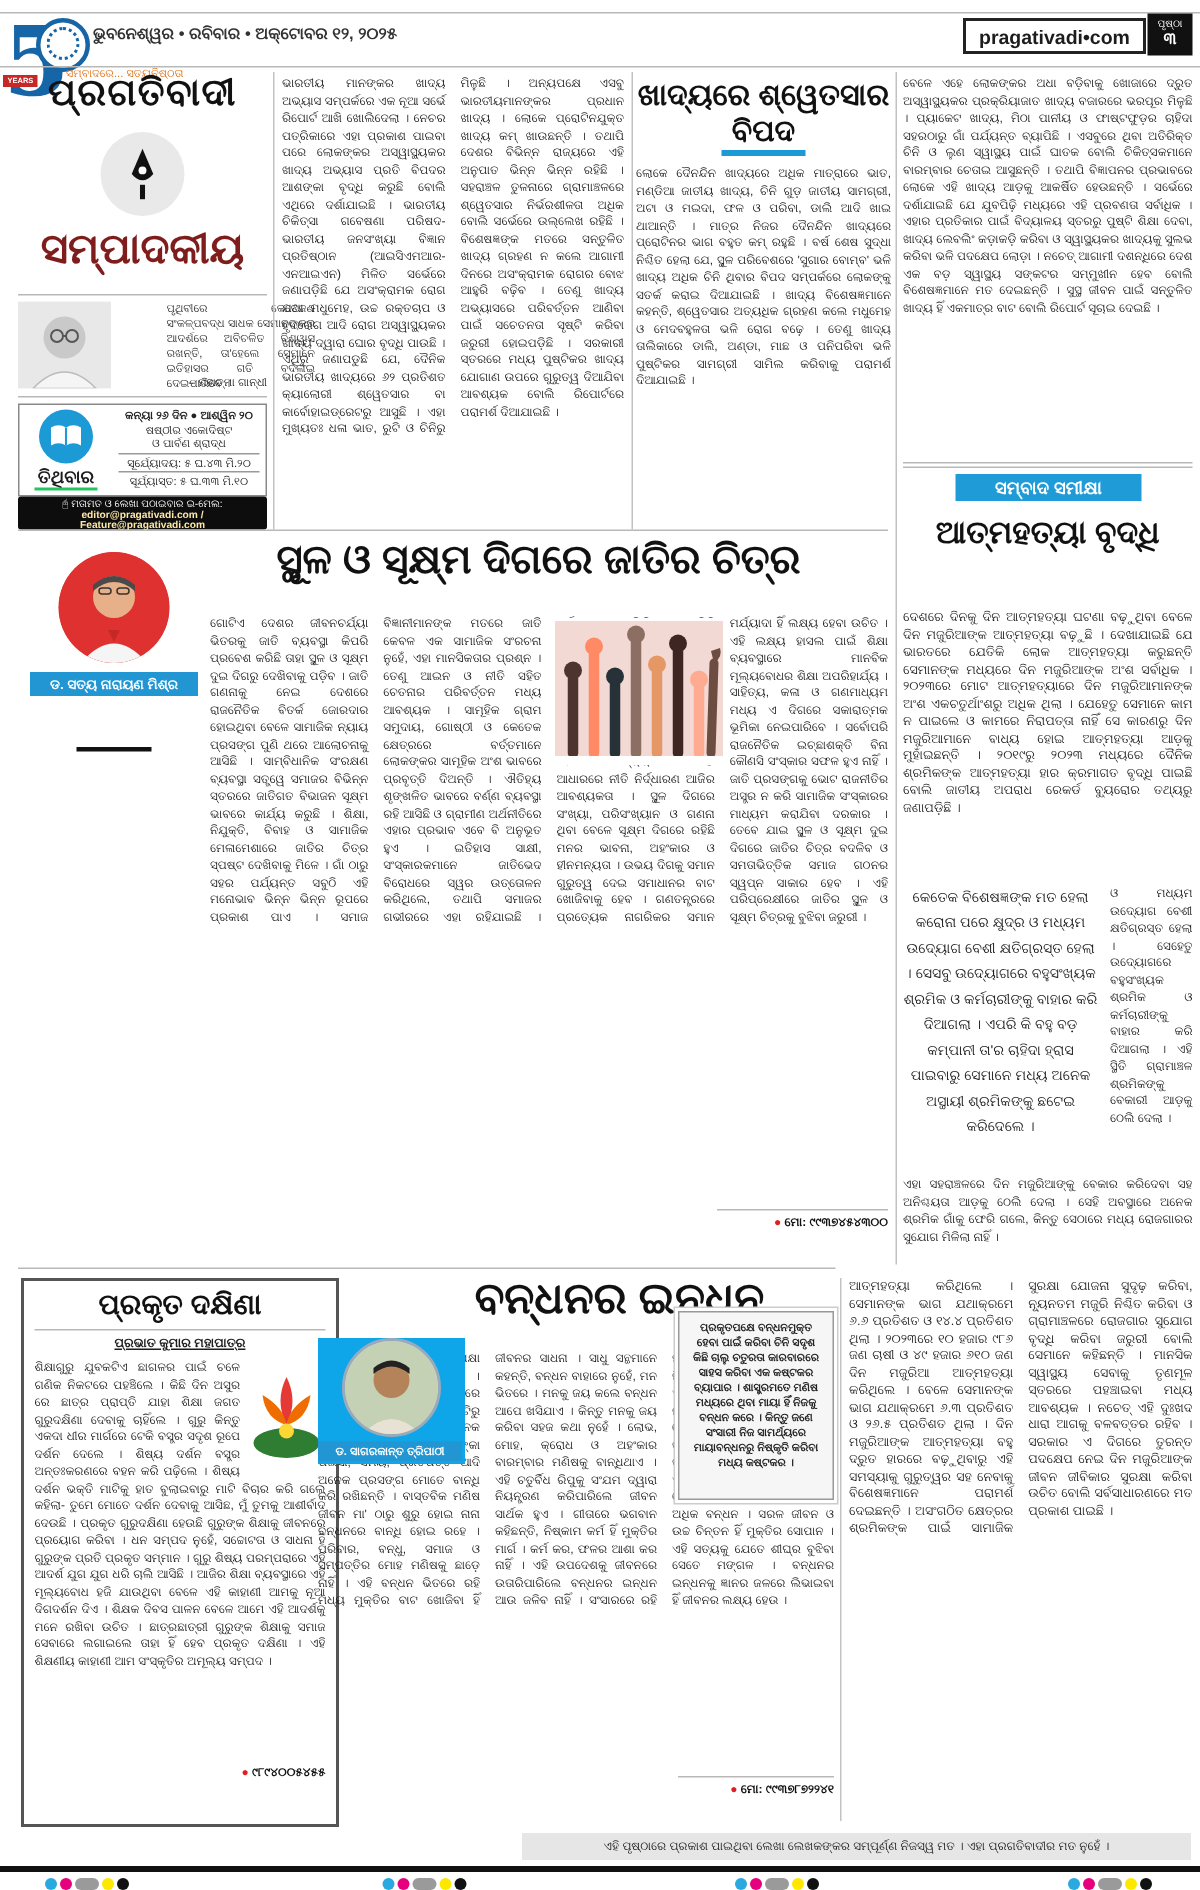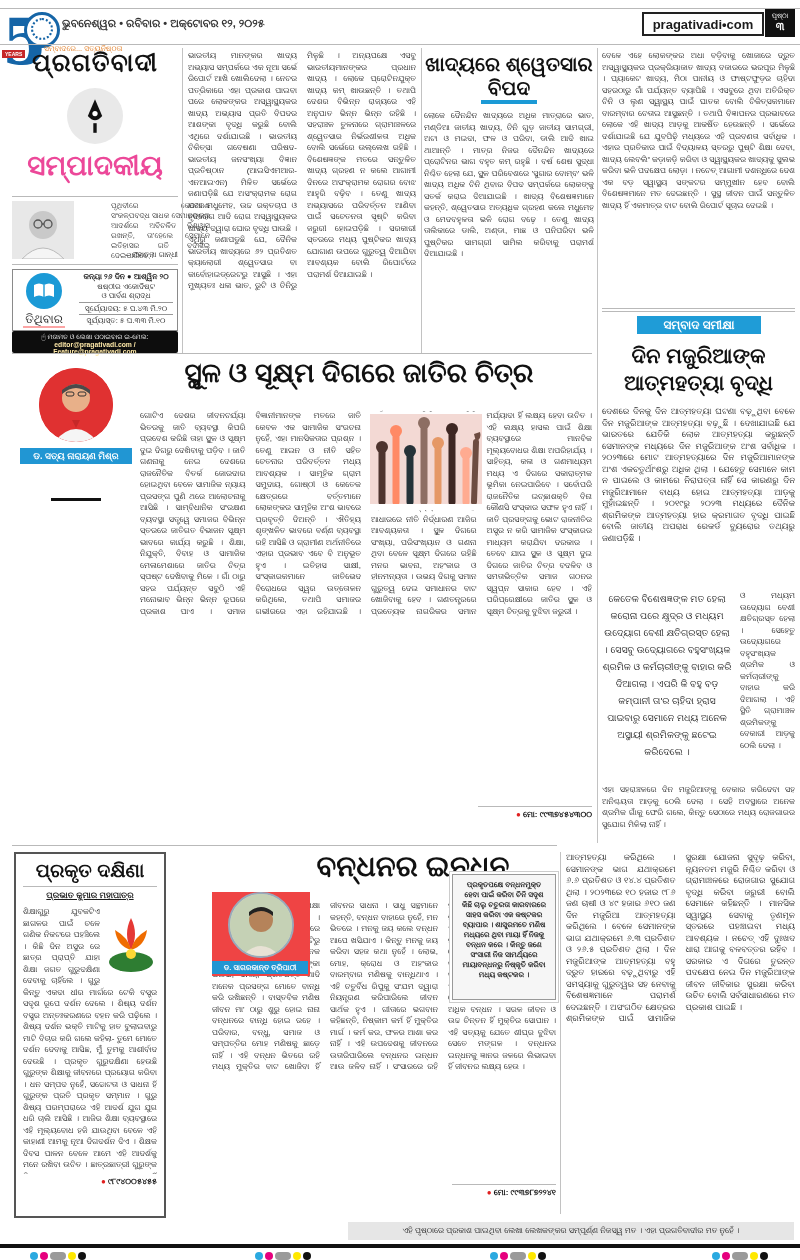--- a/index.html
+++ b/index.html
@@ -6,21 +6,21 @@
   #page{position:relative;width:800px;height:1260px;background:#fff;overflow:hidden;
         font-family:"Liberation Sans",sans-serif;color:#1c1c1c;}
   .abs{position:absolute;}
   .hline{position:absolute;height:1px;background:#b9b9b9;}
   .vline{position:absolute;width:1px;background:#c2c2c2;}
   .body-txt{font-size:8px;line-height:11.5px;text-align:justify;color:#1e1e1e;overflow:hidden;}
   .cols2{column-count:2;column-gap:10px;}
   .cols3{column-count:3;column-gap:10px;}
   .cols4{column-count:4;column-gap:10px;}
   .headline{font-weight:700;color:#111;text-align:center;}
-  .blue{color:#ec4899;}
+  .blue{color:#7f1d1d;}
   .namebar{background:#2196d3;color:#fff;font-weight:700;text-align:center;}
   .phone{font-size:8px;font-weight:700;text-align:right;color:#111;}
   .reddot{color:#e02020;}
   .dotrow{position:absolute;top:1252px;display:flex;align-items:center;gap:2px;}
   .dot{width:8px;height:8px;border-radius:50%;}
   .pill{width:16px;height:8px;border-radius:4px;}
   .quote-sm{font-size:7.5px;line-height:10px;color:#333;text-align:justify;}
   .lotus-float{float:right;width:52px;height:66px;margin:4px 0 4px 5px;}
 </style>
 </head>
@@ -74,21 +74,21 @@
   <div class="hline" style="top:264px;left:12px;width:166px;"></div>
 
   <div class="abs" style="left:12px;top:269px;width:164px;height:60px;border:1px solid #8a8a8a;display:flex;">
     <div style="width:62px;text-align:center;">
       <div style="width:36px;height:36px;margin:3px auto 0;border-radius:50%;background:#1b9ad6;display:flex;align-items:center;justify-content:center;">
         <svg width="24" height="18" viewBox="0 0 24 18">
             <path d="M2 3 Q7 0 12 3 Q17 0 22 3 V15 Q17 12 12 15 Q7 12 2 15 Z" fill="#fff"></path>
             <line x1="12" y1="3" x2="12" y2="15" stroke="#1b9ad6" stroke-width="1.4"></line>
           </svg>
       </div>
-      <div style="font-size:12px;font-weight:400;border-bottom:2px solid #fca5a5;display:inline-block;padding:1px 2px 0;">ତିଥିବାର</div>
+      <div style="font-size:12px;font-weight:700;border-bottom:2px solid #22c55e;display:inline-block;padding:1px 2px 0;">ତିଥିବାର</div>
     </div>
     <div style="flex:1;text-align:center;font-size:7.5px;line-height:9.5px;padding-top:2px;color:#222;">
       <div style="font-weight:700;">କନ୍ୟା ୨୬ ଦିନ ● ଆଶ୍ୱିନ ୨୦</div>
       <div>ଷଷ୍ଠୀର ଏକୋଦିଷ୍ଟ</div>
       <div>ଓ ପାର୍ବଣ ଶ୍ରାଦ୍ଧ</div>
       <div style="border-top:1px solid #999;margin:1px 4px 0;padding-top:1px;">ସୂର୍ଯ୍ୟୋଦୟ: ୫ ଘ.୪୩ ମି.୨୦</div>
       <div style="border-top:1px solid #999;margin:1px 4px 0;padding-top:1px;">ସୂର୍ଯ୍ୟାସ୍ତ: ୫ ଘ.୩୩ ମି.୧୦</div>
     </div>
   </div>
   <div class="abs" style="left:12px;top:331px;width:166px;height:22px;background:#0d0d0d;color:#fff;text-align:center;border-radius:2px;">
@@ -105,21 +105,20 @@
   <div class="abs headline" style="left:424px;top:52px;width:170px;font-size:20px;line-height:24px;">ଖାଦ୍ୟରେ ଶ୍ୱେତସାର ବିପଦ</div>
   <div class="abs" style="left:481px;top:100px;width:56px;height:4px;background:#1b9ad6;"></div>
   <div class="abs body-txt" style="left:424px;top:110px;width:170px;height:242px;">ଲୋକେ ଦୈନନ୍ଦିନ ଖାଦ୍ୟରେ ଅଧିକ ମାତ୍ରାରେ ଭାତ, ମଣ୍ଡିଆ ଜାତୀୟ ଖାଦ୍ୟ, ଚିନି ଗୁଡ଼ ଜାତୀୟ ସାମଗ୍ରୀ, ଅଟା ଓ ମଇଦା, ଫଳ ଓ ପରିବା, ଡାଲି ଆଦି ଖାଇ ଥାଆନ୍ତି । ମାତ୍ର ନିଜର ଦୈନନ୍ଦିନ ଖାଦ୍ୟରେ ପ୍ରୋଟିନର ଭାଗ ବହୁତ କମ୍ ରହୁଛି । ବର୍ଷ ଶେଷ ସୁଦ୍ଧା ନିଶ୍ଚିତ ହେଲା ଯେ, ସ୍ଥୂଳ ପରିବେଶରେ 'ସୁଗାର ବୋମ୍ବ' ଭଳି ଖାଦ୍ୟ ଅଧିକ ଚିନି ଥିବାର ବିପଦ ସମ୍ପର୍କରେ ଲୋକଙ୍କୁ ସତର୍କ କରାଇ ଦିଆଯାଇଛି । ଖାଦ୍ୟ ବିଶେଷଜ୍ଞମାନେ କହନ୍ତି, ଶ୍ୱେତସାର ଅତ୍ୟଧିକ ଗ୍ରହଣ କଲେ ମଧୁମେହ ଓ ମେଦବହୁଳତା ଭଳି ରୋଗ ବଢ଼େ । ତେଣୁ ଖାଦ୍ୟ ତାଲିକାରେ ଡାଲି, ଅଣ୍ଡା, ମାଛ ଓ ପନିପରିବା ଭଳି ପୁଷ୍ଟିକର ସାମଗ୍ରୀ ସାମିଲ କରିବାକୁ ପରାମର୍ଶ ଦିଆଯାଇଛି ।</div>
 
   <div class="abs body-txt" style="left:602px;top:50px;width:193px;height:252px;">ବେଳେ ଏହେ ଲୋକଙ୍କର ଅଧା ବଡ଼ିବାକୁ ଖୋଜାରେ ଦ୍ରୁତ ଅସ୍ୱାସ୍ଥ୍ୟକର ପ୍ରକ୍ରିୟାଜାତ ଖାଦ୍ୟ ବଜାରରେ ଭରପୂର ମିଳୁଛି । ପ୍ୟାକେଟ ଖାଦ୍ୟ, ମିଠା ପାନୀୟ ଓ ଫାଷ୍ଟଫୁଡ଼ର ଚାହିଦା ସହରଠାରୁ ଗାଁ ପର୍ଯ୍ୟନ୍ତ ବ୍ୟାପିଛି । ଏସବୁରେ ଥିବା ଅତିରିକ୍ତ ଚିନି ଓ ଲୁଣ ସ୍ୱାସ୍ଥ୍ୟ ପାଇଁ ଘାତକ ବୋଲି ଚିକିତ୍ସକମାନେ ବାରମ୍ବାର ଚେତାଇ ଆସୁଛନ୍ତି । ତଥାପି ବିଜ୍ଞାପନର ପ୍ରଭାବରେ ଲୋକେ ଏହି ଖାଦ୍ୟ ଆଡ଼କୁ ଆକର୍ଷିତ ହେଉଛନ୍ତି । ସର୍ଭେରେ ଦର୍ଶାଯାଇଛି ଯେ ଯୁବପିଢ଼ି ମଧ୍ୟରେ ଏହି ପ୍ରବଣତା ସର୍ବାଧିକ । ଏହାର ପ୍ରତିକାର ପାଇଁ ବିଦ୍ୟାଳୟ ସ୍ତରରୁ ପୁଷ୍ଟି ଶିକ୍ଷା ଦେବା, ଖାଦ୍ୟ ଲେବଲିଂ କଡ଼ାକଡ଼ି କରିବା ଓ ସ୍ୱାସ୍ଥ୍ୟକର ଖାଦ୍ୟକୁ ସୁଲଭ କରିବା ଭଳି ପଦକ୍ଷେପ ଲୋଡ଼ା । ନଚେତ୍ ଆଗାମୀ ଦଶନ୍ଧିରେ ଦେଶ ଏକ ବଡ଼ ସ୍ୱାସ୍ଥ୍ୟ ସଙ୍କଟର ସମ୍ମୁଖୀନ ହେବ ବୋଲି ବିଶେଷଜ୍ଞମାନେ ମତ ଦେଇଛନ୍ତି । ସୁସ୍ଥ ଜୀବନ ପାଇଁ ସନ୍ତୁଳିତ ଖାଦ୍ୟ ହିଁ ଏକମାତ୍ର ବାଟ ବୋଲି ରିପୋର୍ଟ ସୂଚାଇ ଦେଇଛି ।</div>
 
   <div class="hline" style="top:308px;left:602px;width:193px;"></div>
   <div class="hline" style="top:311px;left:602px;width:193px;"></div>
   <div class="abs" style="left:637px;top:316px;width:124px;height:18px;background:#1f9cd7;color:#fff;font-size:12px;font-weight:700;display:flex;align-items:center;justify-content:center;">ସମ୍ବାଦ ସମୀକ୍ଷା</div>
   <div class="abs headline" style="left:602px;top:342px;width:193px;font-size:21px;line-height:27px;">
-    <div>ଦିନ ମଜୁରିଆଙ୍କ</div>
     <div>ଆତ୍ମହତ୍ୟା ବୃଦ୍ଧି</div>
   </div>
   <div class="abs body-txt" style="left:602px;top:406px;width:193px;height:180px;font-size:8.5px;">ଦେଶରେ ଦିନକୁ ଦିନ ଆତ୍ମହତ୍ୟା ଘଟଣା ବଢ଼ୁଥିବା ବେଳେ ଦିନ ମଜୁରିଆଙ୍କ ଆତ୍ମହତ୍ୟା ବଢ଼ୁଛି । ଦେଖାଯାଇଛି ଯେ ଭାରତରେ ଯେତିକି ଲୋକ ଆତ୍ମହତ୍ୟା କରୁଛନ୍ତି ସେମାନଙ୍କ ମଧ୍ୟରେ ଦିନ ମଜୁରିଆଙ୍କ ଅଂଶ ସର୍ବାଧିକ । ୨୦୨୩ରେ ମୋଟ ଆତ୍ମହତ୍ୟାରେ ଦିନ ମଜୁରିଆମାନଙ୍କ ଅଂଶ ଏକଚତୁର୍ଥାଂଶରୁ ଅଧିକ ଥିଲା । ଯେହେତୁ ସେମାନେ କାମ ନ ପାଇଲେ ଓ କାମରେ ନିରାପତ୍ତା ନାହିଁ ସେ କାରଣରୁ ଦିନ ମଜୁରିଆମାନେ ବାଧ୍ୟ ହୋଇ ଆତ୍ମହତ୍ୟା ଆଡ଼କୁ ମୁହାଁଇଛନ୍ତି । ୨୦୧୯ରୁ ୨୦୨୩ ମଧ୍ୟରେ ଦୈନିକ ଶ୍ରମିକଙ୍କ ଆତ୍ମହତ୍ୟା ହାର କ୍ରମାଗତ ବୃଦ୍ଧି ପାଇଛି ବୋଲି ଜାତୀୟ ଅପରାଧ ରେକର୍ଡ ବ୍ୟୁରୋର ତଥ୍ୟରୁ ଜଣାପଡ଼ିଛି ।</div>
   <div class="abs" style="left:602px;top:590px;width:130px;height:190px;font-size:9.5px;line-height:17px;text-align:center;color:#222;overflow:hidden;">କେତେକ ବିଶେଷଜ୍ଞଙ୍କ ମତ ହେଲା କରୋନା ପରେ କ୍ଷୁଦ୍ର ଓ ମଧ୍ୟମ ଉଦ୍ୟୋଗ ବେଶୀ କ୍ଷତିଗ୍ରସ୍ତ ହେଲା । ସେସବୁ ଉଦ୍ୟୋଗରେ ବହୁସଂଖ୍ୟକ ଶ୍ରମିକ ଓ କର୍ମଚାରୀଙ୍କୁ ବାହାର କରି ଦିଆଗଲା । ଏପରି କି ବହୁ ବଡ଼ କମ୍ପାନୀ ତା'ର ଚାହିଦା ହ୍ରାସ ପାଇବାରୁ ସେମାନେ ମଧ୍ୟ ଅନେକ ଅସ୍ଥାୟୀ ଶ୍ରମିକଙ୍କୁ ଛଟେଇ କରିଦେଲେ ।</div>
   <div class="abs body-txt" style="left:740px;top:590px;width:55px;height:190px;">ଓ ମଧ୍ୟମ ଉଦ୍ୟୋଗ ବେଶୀ କ୍ଷତିଗ୍ରସ୍ତ ହେଲା । ସେହେତୁ ଉଦ୍ୟୋଗରେ ବହୁସଂଖ୍ୟକ ଶ୍ରମିକ ଓ କର୍ମଚାରୀଙ୍କୁ ବାହାର କରି ଦିଆଗଲା । ଏହି ସ୍ଥିତି ଗ୍ରାମାଞ୍ଚଳ ଶ୍ରମିକଙ୍କୁ ବେକାରୀ ଆଡ଼କୁ ଠେଲି ଦେଲା ।</div>
   <div class="abs body-txt" style="left:602px;top:784px;width:193px;height:58px;">ଏହା ସହରାଞ୍ଚଳରେ ଦିନ ମଜୁରିଆଙ୍କୁ ବେକାର କରିଦେବା ସହ ଅନିଶ୍ଚୟତା ଆଡ଼କୁ ଠେଲି ଦେଲା । ସେହି ଅବସ୍ଥାରେ ଅନେକ ଶ୍ରମିକ ଗାଁକୁ ଫେରି ଗଲେ, କିନ୍ତୁ ସେଠାରେ ମଧ୍ୟ ରୋଜଗାରର ସୁଯୋଗ ମିଳିଲା ନାହିଁ ।</div>
 
   <div class="hline" style="top:353px;left:12px;width:580px;"></div>
   <div class="abs headline" style="left:128px;top:358px;width:462px;font-size:27px;">ସ୍ଥୂଳ ଓ ସୂକ୍ଷ୍ମ ଦିଗରେ ଜାତିର ଚିତ୍ର</div>
 
@@ -164,21 +163,21 @@
       </g>
     </svg>
   </div>
 
   <div class="abs" style="left:478px;top:806px;width:114px;">
     <div class="hline" style="position:static;width:114px;margin-bottom:3px;"></div>
     <div class="phone"><span class="reddot">● </span><span>ମୋ: ୯୯୩୭୪୫୪୩୦୦</span></div>
   </div>
   <div class="hline" style="top:845px;left:12px;width:545px;"></div>
 
-  <div class="abs" style="left:14px;top:852px;width:152px;height:366px;border:2px solid #555;box-sizing:border-box;padding:6px 7px;">
+  <div class="abs" style="left:14px;top:852px;width:212px;height:366px;border:2px solid #555;box-sizing:border-box;padding:6px 7px;">
     <div class="headline" style="font-size:19px;">ପ୍ରକୃତ ଦକ୍ଷିଣା</div>
     <div class="hline" style="position:static;width:100%;margin:4px 0 3px;"></div>
     <div style="font-size:8.5px;font-weight:700;text-align:center;text-decoration:underline;">ପ୍ରଭାତ କୁମାର ମହାପାତ୍ର</div>
     <div class="body-txt" style="margin-top:5px;height:268px;">
       <span class="lotus-float">
         <svg width="52" height="66" viewBox="0 0 52 66">
             <ellipse cx="26" cy="52" rx="22" ry="10" fill="#2e7d32"></ellipse>
             <path d="M26 8 Q34 24 26 40 Q18 24 26 8 Z" fill="#e53935"></path>
             <path d="M10 20 Q24 28 26 40 Q12 36 10 20 Z" fill="#ef6c00"></path>
             <path d="M42 20 Q28 28 26 40 Q40 36 42 20 Z" fill="#ef6c00"></path>
@@ -187,21 +186,21 @@
       </span>
       <span>ଶିକ୍ଷାଗୁରୁ ଯୁବକଟିଏ ଛାଗଳର ପାଇଁ ଚଳେ ଗଣିକ ନିକଟରେ ପହଞ୍ଚିଲେ । କିଛି ଦିନ ଅସୁର ରେ ଛାତ୍ର ପ୍ରାପ୍ତି ଯାହା ଶିକ୍ଷା ଜଗତ ଗୁରୁଦକ୍ଷିଣା ଦେବାକୁ ଚାହିଁଲେ । ଗୁରୁ କିନ୍ତୁ ଏକଦା ଧୀର ମାର୍ଗରେ ଟେକି ବସ୍ତ୍ର ସଦୃଶ ରୂପେ ଦର୍ଶନ ଦେଲେ । ଶିଷ୍ୟ ଦର୍ଶନ ବସ୍ତ୍ର ଅନ୍ତଃକରଣରେ ବହନ କରି ପଢ଼ିଲେ । ଶିଷ୍ୟ ଦର୍ଶନ ଭକ୍ତି ମାଟିକୁ ହାତ ବୁଲାଇବାରୁ ମାଟି ବିଚାର କରି ଗଲେ କହିଲା- ତୁମେ ମୋତେ ଦର୍ଶନ ଦେବାକୁ ଆସିଛ, ମୁଁ ତୁମକୁ ଆଶୀର୍ବାଦ ଦେଉଛି । ପ୍ରକୃତ ଗୁରୁଦକ୍ଷିଣା ହେଉଛି ଗୁରୁଙ୍କ ଶିକ୍ଷାକୁ ଜୀବନରେ ପ୍ରୟୋଗ କରିବା । ଧନ ସମ୍ପଦ ନୁହେଁ, ସଚ୍ଚୋଟତା ଓ ସାଧନା ହିଁ ଗୁରୁଙ୍କ ପ୍ରତି ପ୍ରକୃତ ସମ୍ମାନ । ଗୁରୁ ଶିଷ୍ୟ ପରମ୍ପରାରେ ଏହି ଆଦର୍ଶ ଯୁଗ ଯୁଗ ଧରି ଚାଲି ଆସିଛି । ଆଜିର ଶିକ୍ଷା ବ୍ୟବସ୍ଥାରେ ଏହି ମୂଲ୍ୟବୋଧ ହଜି ଯାଉଥିବା ବେଳେ ଏହି କାହାଣୀ ଆମକୁ ନୂଆ ଦିଗଦର୍ଶନ ଦିଏ । ଶିକ୍ଷକ ଦିବସ ପାଳନ ବେଳେ ଆମେ ଏହି ଆଦର୍ଶକୁ ମନେ ରଖିବା ଉଚିତ । ଛାତ୍ରଛାତ୍ରୀ ଗୁରୁଙ୍କ ଶିକ୍ଷାକୁ ସମାଜ ସେବାରେ ଲଗାଇଲେ ତାହା ହିଁ ହେବ ପ୍ରକୃତ ଦକ୍ଷିଣା । ଏହି ଶିକ୍ଷଣୀୟ କାହାଣୀ ଆମ ସଂସ୍କୃତିର ଅମୂଲ୍ୟ ସମ୍ପଦ ।</span>
     </div>
     <div class="phone" style="margin-top:3px;"><span class="reddot">● </span><span>୯୮୯୪୦୦୫୪୫୫</span></div>
   </div>
 
   <div class="abs headline" style="left:268px;top:850px;width:290px;font-size:29px;">ବନ୍ଧନର ଇନ୍ଧନ</div>
 
   <div class="abs body-txt cols3" style="left:212px;top:900px;width:344px;height:312px;">ଆରେ ମୋର ରୋଜଗାର ଅପେକ୍ଷା ସମାଜ ବିଚାରଧାରା ବଡ଼କଥା । ଯେହେତୁ ବର୍ତ୍ତମାନ ମୋ ପାଖରେ ଯୋଉମାନେ ରହୁଛନ୍ତି ସେହି ଦୃଷ୍ଟିରୁ ବର୍ତ୍ତମାନ ସଂସାର ଭିତରୁ ଅନେକ ଦଶକ ଧରି ମାନ, ସମ୍ମାନ, ଟଙ୍କା ପଇସା, ସମୟ, ପ୍ରତିପତ୍ତି ଆଦି ଅନେକ ପ୍ରସଙ୍ଗ ମୋତେ ବାନ୍ଧି କରି ରଖିଛନ୍ତି । ବାସ୍ତବିକ ମଣିଷ ଜୀବନ ମା' ଠାରୁ ଶୁରୁ ହୋଇ ନାନା ବନ୍ଧନରେ ବାନ୍ଧି ହୋଇ ରହେ । ପରିବାର, ବନ୍ଧୁ, ସମାଜ ଓ ସମ୍ପତ୍ତିର ମୋହ ମଣିଷକୁ ଛାଡ଼େ ନାହିଁ । ଏହି ବନ୍ଧନ ଭିତରେ ରହି ମଧ୍ୟ ମୁକ୍ତିର ବାଟ ଖୋଜିବା ହିଁ ଜୀବନର ସାଧନା । ସାଧୁ ସନ୍ଥମାନେ କହନ୍ତି, ବନ୍ଧନ ବାହାରେ ନୁହେଁ, ମନ ଭିତରେ । ମନକୁ ଜୟ କଲେ ବନ୍ଧନ ଆପେ ଖସିଯାଏ । କିନ୍ତୁ ମନକୁ ଜୟ କରିବା ସହଜ କଥା ନୁହେଁ । ଲୋଭ, ମୋହ, କ୍ରୋଧ ଓ ଅହଂକାର ବାରମ୍ବାର ମଣିଷକୁ ବାନ୍ଧିଥାଏ । ଏହି ଚତୁର୍ବିଧ ରିପୁକୁ ସଂଯମ ଦ୍ୱାରା ନିୟନ୍ତ୍ରଣ କରିପାରିଲେ ଜୀବନ ସାର୍ଥକ ହୁଏ । ଗୀତାରେ ଭଗବାନ କହିଛନ୍ତି, ନିଷ୍କାମ କର୍ମ ହିଁ ମୁକ୍ତିର ମାର୍ଗ । କର୍ମ କର, ଫଳର ଆଶା କର ନାହିଁ । ଏହି ଉପଦେଶକୁ ଜୀବନରେ ଉତାରିପାରିଲେ ବନ୍ଧନର ଇନ୍ଧନ ଆଉ ଜଳିବ ନାହିଁ । ସଂସାରରେ ରହି ମଧ୍ୟ ପଦ୍ମପତ୍ର ଜଳ ପରି ନିର୍ଲିପ୍ତ ରହିବା ହିଁ ପ୍ରକୃତ ସାଧନା । ଏହା କଠିନ ନିଶ୍ଚୟ, କିନ୍ତୁ ଅସମ୍ଭବ ନୁହେଁ । ନିରନ୍ତର ଅଭ୍ୟାସ ଓ ବୈରାଗ୍ୟ ଦ୍ୱାରା ମନକୁ ବଶ କରାଯାଇପାରେ ବୋଲି ଯୋଗଶାସ୍ତ୍ର କହେ । ଆଜିର ଭୌତିକବାଦୀ ଯୁଗରେ ଏହି ଚିନ୍ତନ ଅଧିକ ପ୍ରାସଙ୍ଗିକ । ଯେତେ ଅଧିକ ସଂଗ୍ରହ, ସେତେ ଅଧିକ ବନ୍ଧନ । ସରଳ ଜୀବନ ଓ ଉଚ୍ଚ ଚିନ୍ତନ ହିଁ ମୁକ୍ତିର ସୋପାନ । ଏହି ସତ୍ୟକୁ ଯେତେ ଶୀଘ୍ର ବୁଝିବା ସେତେ ମଙ୍ଗଳ । ବନ୍ଧନର ଇନ୍ଧନକୁ ଜ୍ଞାନର ଜଳରେ ଲିଭାଇବା ହିଁ ଜୀବନର ଲକ୍ଷ୍ୟ ହେଉ ।</div>
 
-  <div class="abs" style="left:212px;top:892px;width:98px;height:84px;background:#ef4444;">
+  <div class="abs" style="left:212px;top:892px;width:98px;height:84px;background:#0ea5e9;">
     <div style="width:62px;height:62px;margin:0 auto;border-radius:50%;background:#cfd8c0;border:2px solid #9ab;overflow:hidden;">
       <svg width="62" height="62" viewBox="0 0 62 62">
           <circle cx="31" cy="31" r="31" fill="#c5d1b5"></circle>
           <circle cx="31" cy="26" r="12" fill="#b5835a"></circle>
           <path d="M19 22 Q31 12 43 22 L43 18 Q31 8 19 18 Z" fill="#222"></path>
           <path d="M12 62 Q31 42 50 62 Z" fill="#e8e2d5"></path>
         </svg>
     </div>
     <div class="namebar" style="width:96px;height:13px;font-size:7.5px;line-height:13px;margin-top:3px;">ଡ. ସାଗରକାନ୍ତ ତ୍ରିପାଠୀ</div>
   </div>

